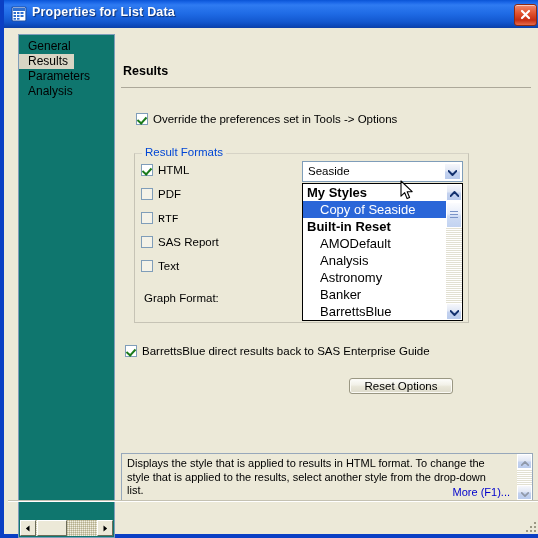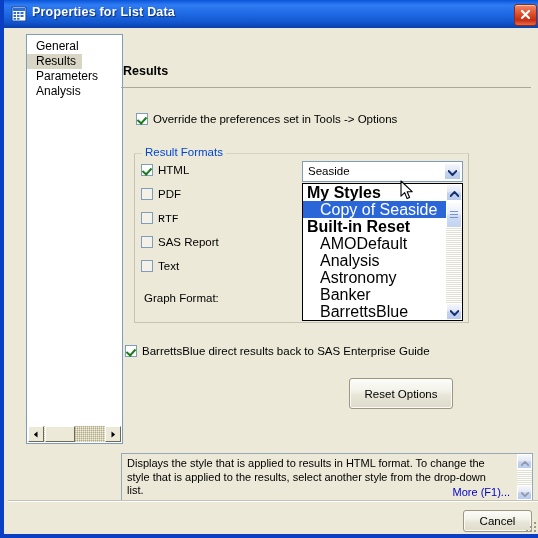--- a/index.html
+++ b/index.html
@@ -71,23 +71,23 @@
     position: absolute;
     left: 4px; top: 28px;
     width: 530px;
     height: 506px;
     background: #ece9d8;
   }
 
   
   .navpanel {
     position: absolute;
-    left: 18px; top: 6px;
-    width: 97px; height: 410px;
-    background: #ffffff;
+    left: 10px; top: 6px;
+    width: 97px; height: 504px;
+    background: #0f766e;
     border: 1px solid #7f9db9;
     box-sizing: border-box;
   }
   .nav-list {
     position: absolute;
     left: 0; top: 4px;
     width: 95px;
   }
   .nav-item {
     padding: 0px 6px 0 9px;
@@ -243,21 +243,21 @@
     overflow: hidden;
   }
   .dd-items {
     position: absolute;
     left: 0; top: 0;
     width: 144px;
   }
   .dd-item {
     height: 17px;
     line-height: 17px;
-    font-size: 16px;
+    font-size: 13px;
     white-space: nowrap;
     cursor: default;
     box-sizing: border-box;
   }
   .dd-item.group {
     font-weight: bold;
     padding-left: 4px;
   }
   .dd-item.child { padding-left: 17px; }
   .dd-item.selected {
@@ -310,21 +310,21 @@
     text-align: center;
     cursor: default;
     box-shadow: inset 0 0 0 1px #fbfaf5;
     box-sizing: border-box;
     display: flex; align-items: center; justify-content: center;
   }
   .btn.default {
     border-color: #2a5db0;
     box-shadow: inset 0 0 0 1px #fdfdfb;
   }
-  #reset-options { left: 341px; top: 350px; width: 104px; height: 31px; }
+  #reset-options { left: 341px; top: 350px; width: 104px; height: 16px; }
   #ok-button     { left: 377px; top: 482px; width: 69px; height: 22px; }
   #cancel-button { left: 455px; top: 482px; width: 69px; height: 22px; }
 
   
   .helppanel {
     position: absolute;
     left: 113px; top: 425px;
     width: 412px; height: 48px;
     background: #ece9d8;
     border: 1px solid #97a8bb;
@@ -555,21 +555,20 @@
             <span>
               <svg width="8" height="5" viewBox="0 0 9 6">
                   <path d="M0.6 1 L4.5 5 L8.4 1" stroke="#8f98a8" stroke-width="1.9" fill="none" stroke-linecap="round" stroke-linejoin="round"></path>
                 </svg>
             </span>
           </div>
         </div>
       </div>
 
       <div class="bottom-rule"></div>
-      <div class="btn" id="cancel-button">Cancel</div>
 
       <div class="grip">
         <i style="right:0px; bottom:0px;"></i>
           <i style="right:4px; bottom:0px;"></i>
           <i style="right:8px; bottom:0px;"></i>
         <i style="right:0px; bottom:4px;"></i>
           <i style="right:4px; bottom:4px;"></i>
         <i style="right:0px; bottom:8px;"></i>
       </div>
     </div>

